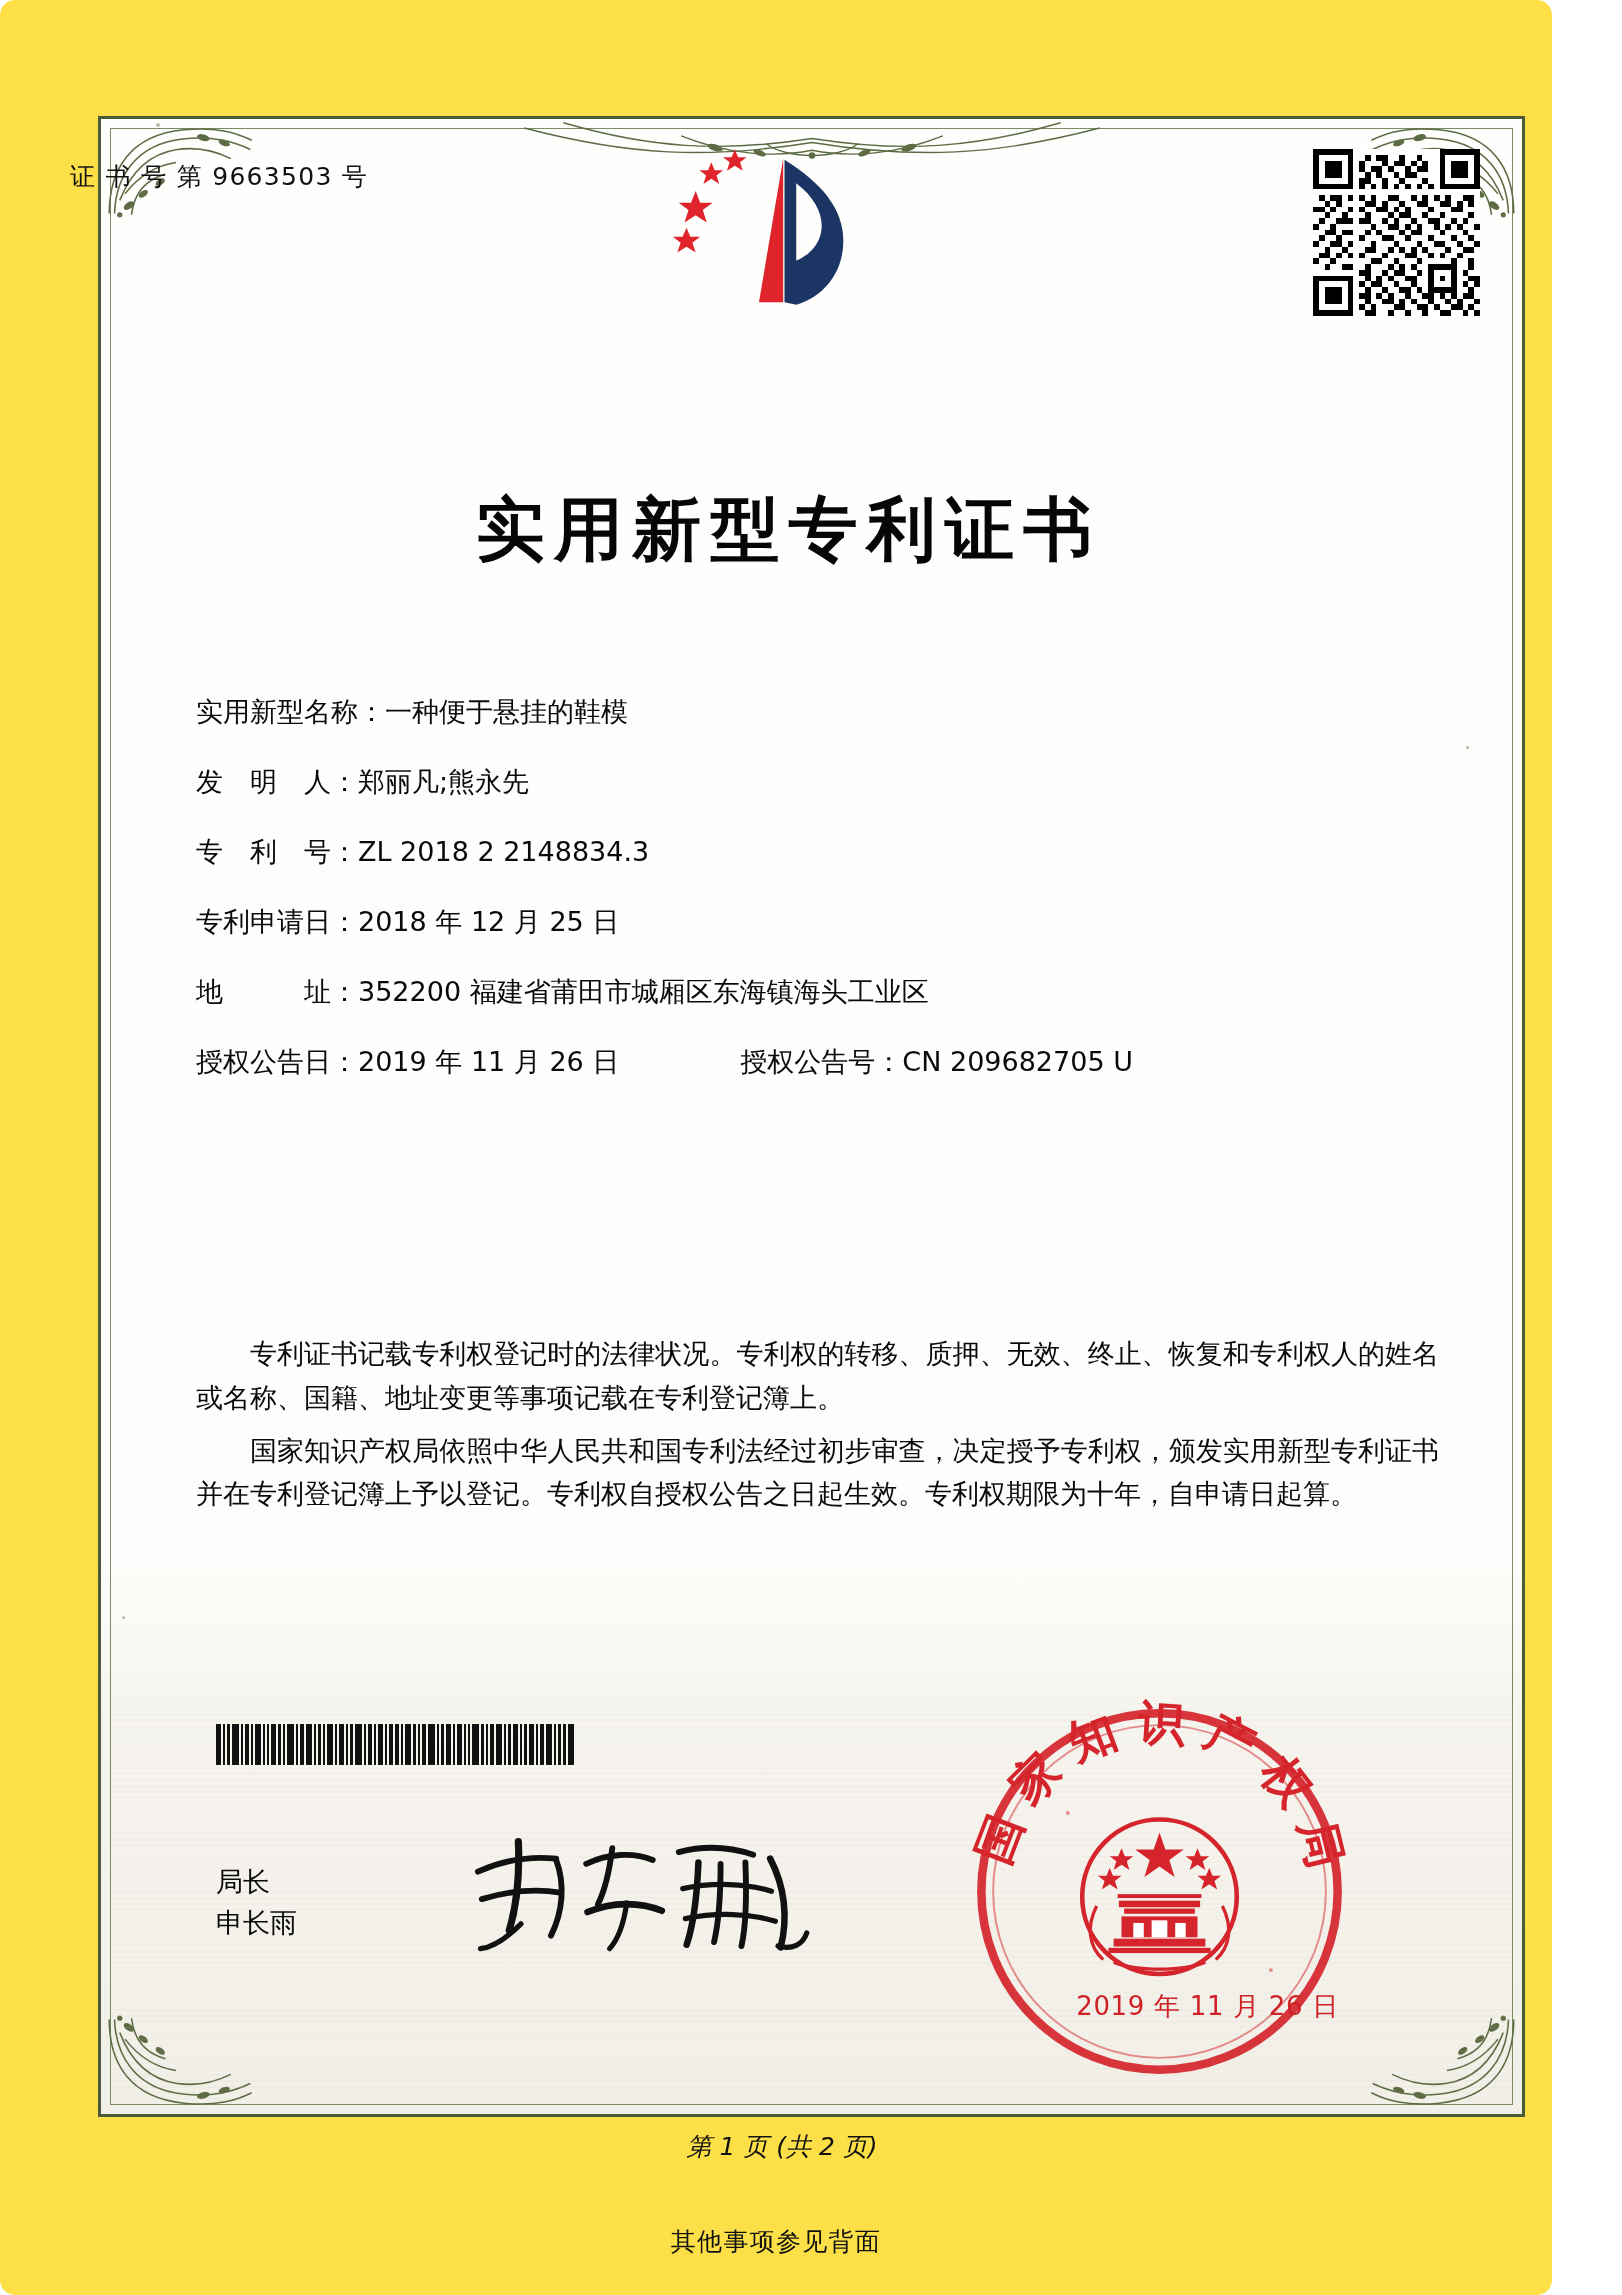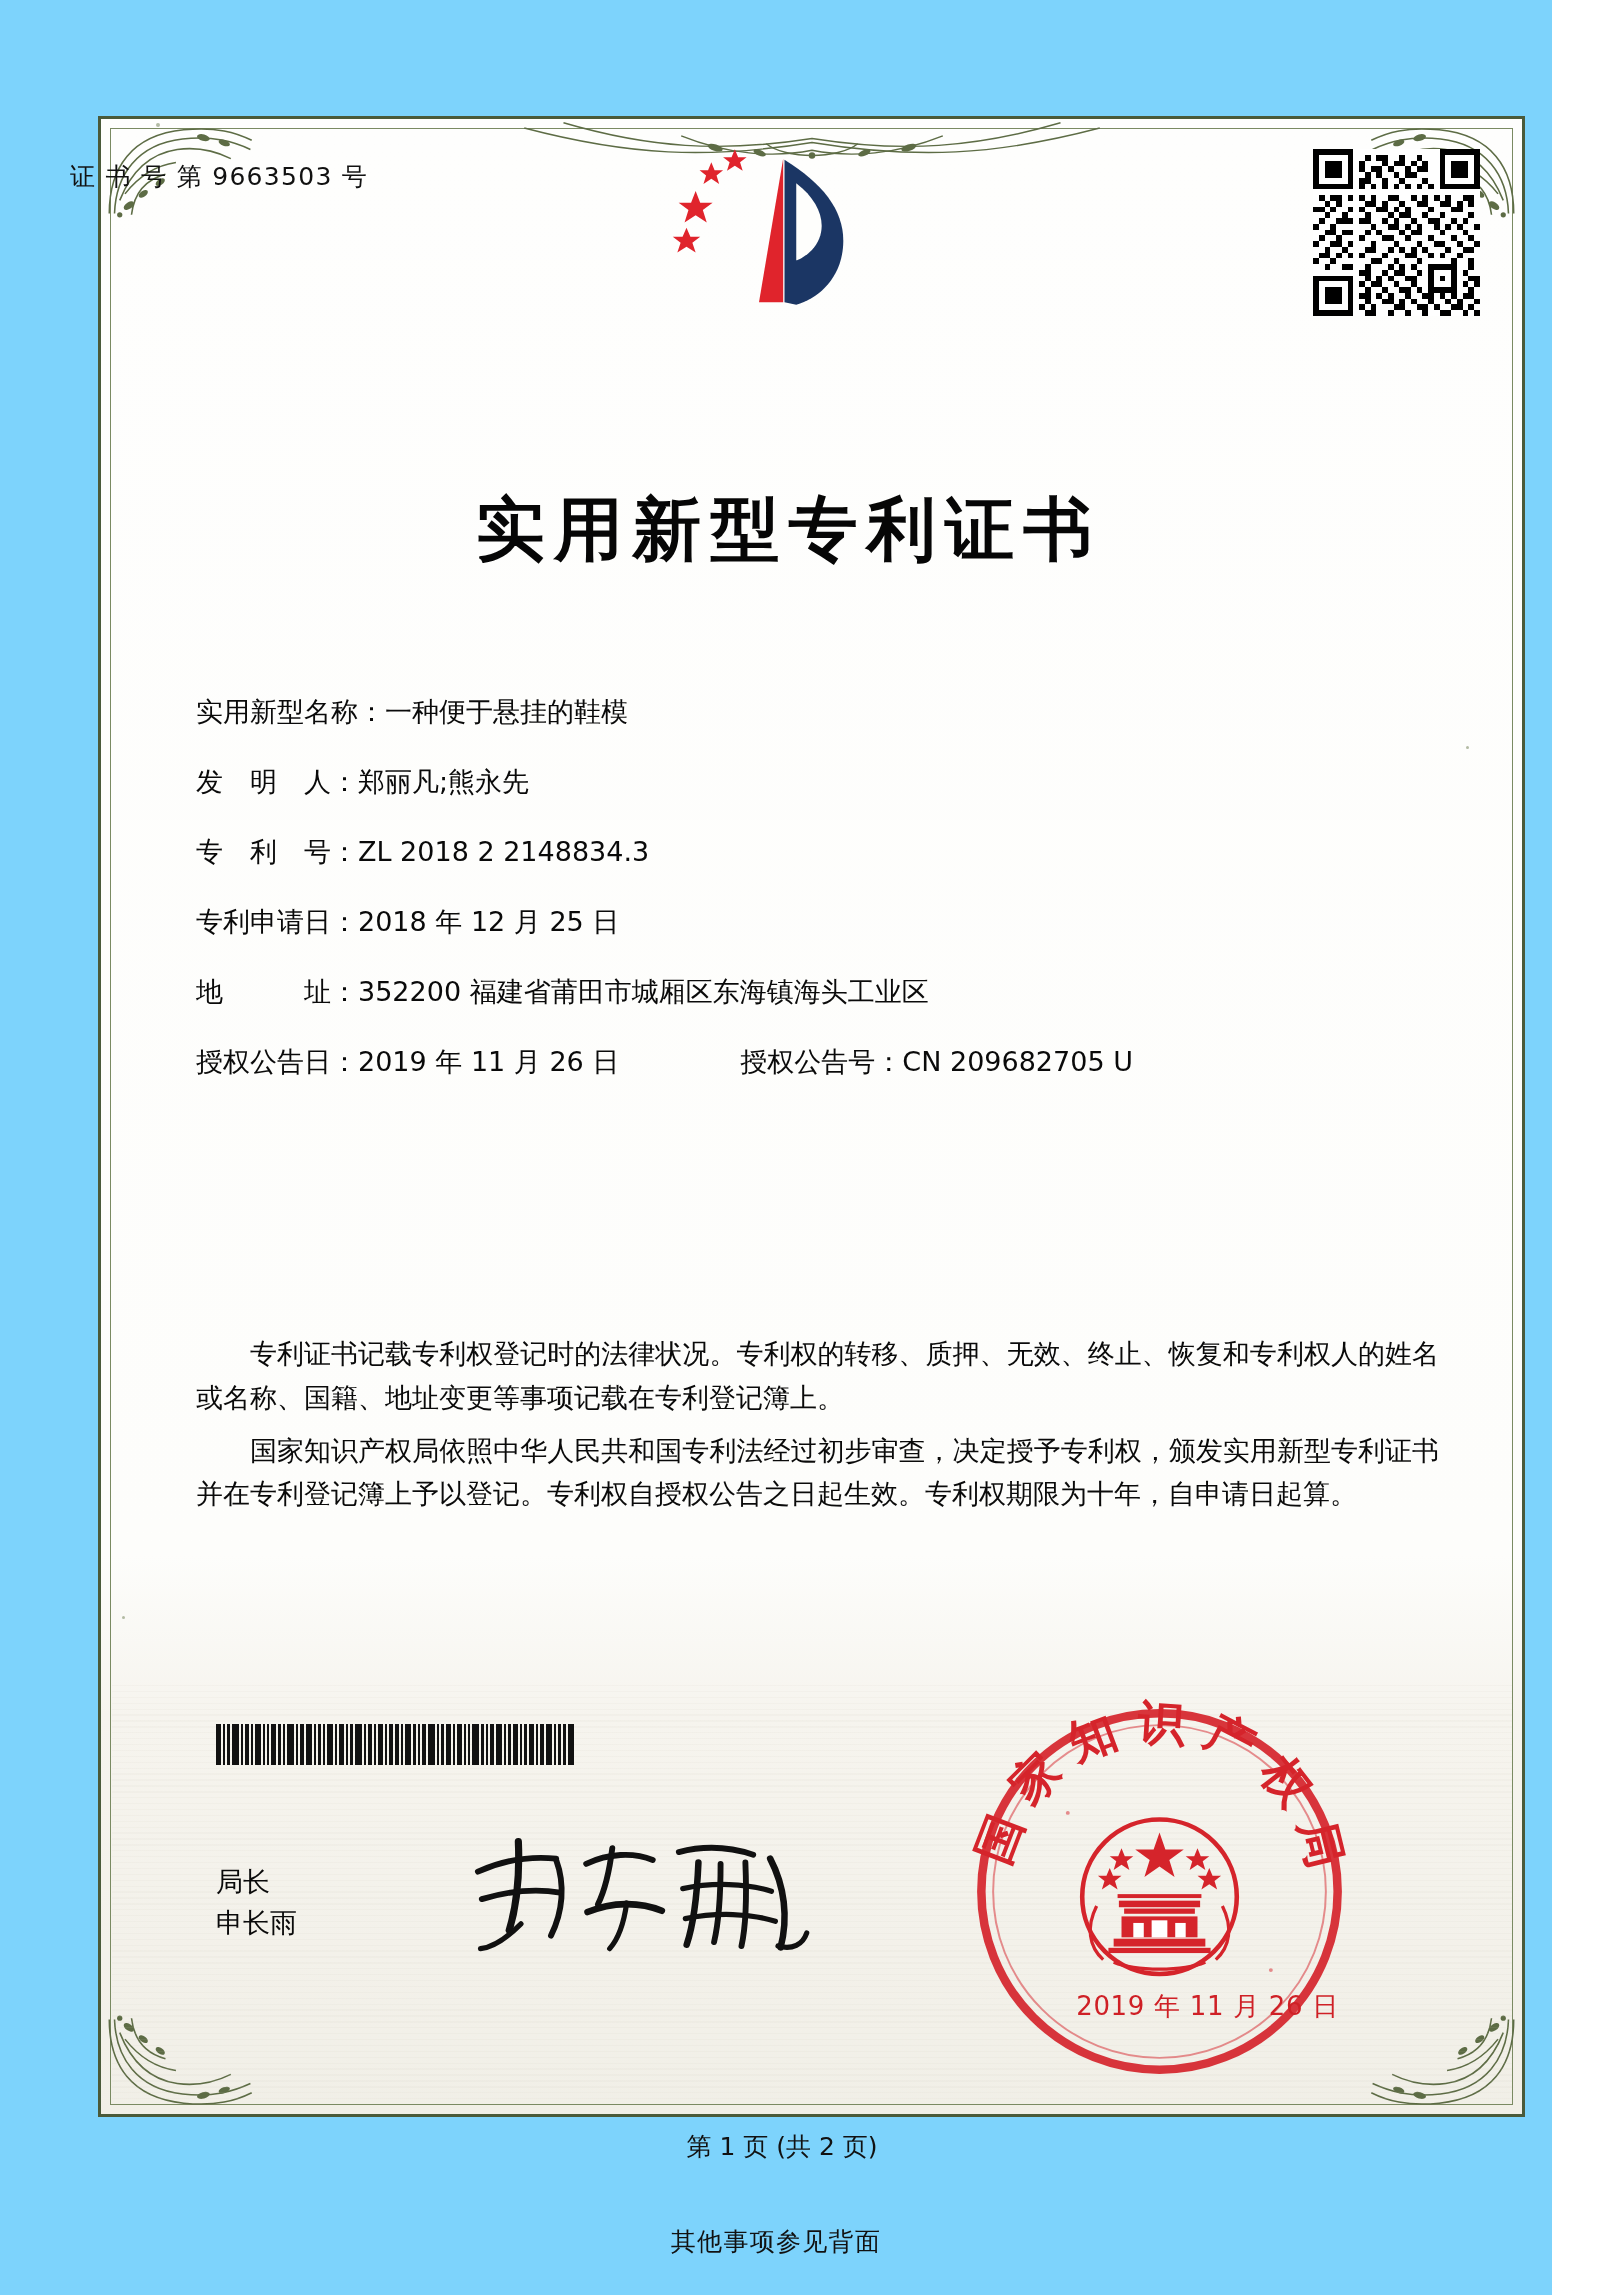--- a/index.html
+++ b/index.html
@@ -13,21 +13,22 @@
     font-family: "DejaVu Sans", "Liberation Sans", sans-serif;
     position: relative;
     overflow: hidden;
   }
 
   
   .page {
     position: absolute;
     left: 0; top: 0;
     width: 1552px; height: 2295px;
-    background: #7dd3fc;
+    background: #fde047;
+    border-radius: 15px;
   }
 
   .cert-outer {
     position: absolute;
     left: 98px;
     top: 116px;
     width: 1427px;
     height: 2001px;
     border: 3.3px solid #4a5a3a;
     box-sizing: border-box;
@@ -217,20 +218,21 @@
   }
 
   
   .page-num {
     position: absolute;
     left: 12px; right: 0;
     top: 2130px;
     text-align: center;
     font-size: 25px;
     color: #111;
+    font-style: italic;
   }
   .footnote {
     position: absolute;
     left: 0; right: 0;
     top: 2225px;
     text-align: center;
     font-size: 25px;
     color: #111;
     letter-spacing: 1.3px;
   }

